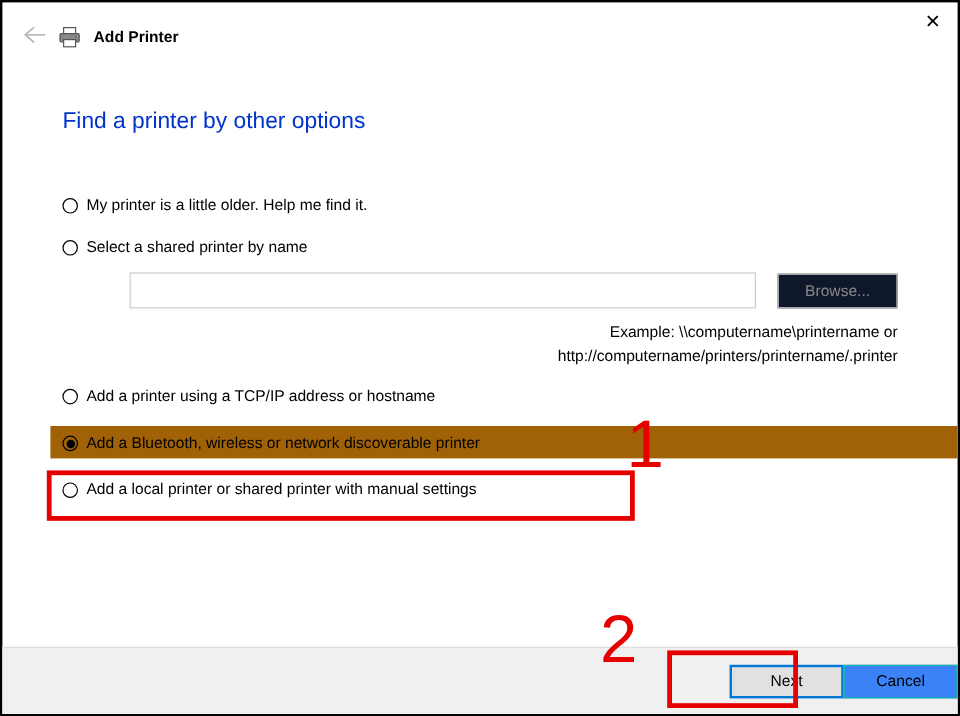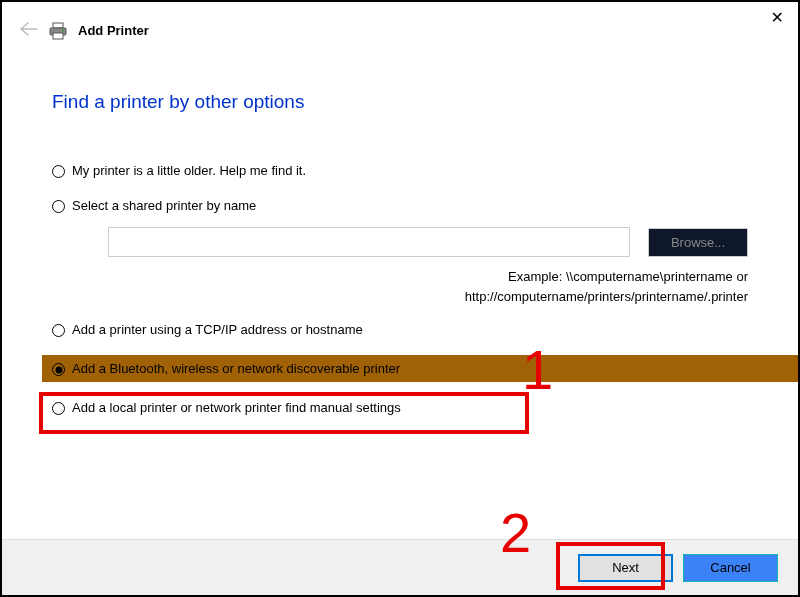--- a/index.html
+++ b/index.html
@@ -167,22 +167,20 @@
       position: absolute;
       bottom: 0;
       left: 0;
       right: 0;
       height: 56px;
       background: #f0f0f0;
       border-top: 1px solid #ddd;
       display: flex;
       justify-content: flex-end;
       align-items: center;
-      padding-right: 20px;
-      gap: 10px;
     }
     .footer-btn {
       width: 95px;
       height: 28px;
       border: 1px solid #14b8a6;
       background: #3b82f6;
       font-size: 13px;
       cursor: pointer;
     }
     .footer-btn.primary {
@@ -251,21 +249,21 @@
       <span class="option-label">Add a printer using a TCP/IP address or hostname</span>
     </div>
 
     <div class="option-row option-highlight">
       <span class="radio selected"></span>
       <span class="option-label">Add a Bluetooth, wireless or network discoverable printer</span>
     </div>
 
     <div class="option-row" style="margin-top:12px;">
       <span class="radio"></span>
-      <span class="option-label">Add a local printer or network printer find manual settings</span>
+      <span class="option-label">Add a local printer or shared printer with manual settings</span>
     </div>
   </div>
 
   <div class="footer">
     <button class="footer-btn primary">Next</button>
     <button class="footer-btn">Cancel</button>
   </div>
 
   <div class="highlight-box-1"></div>
   <div class="annotation-1">1</div>

